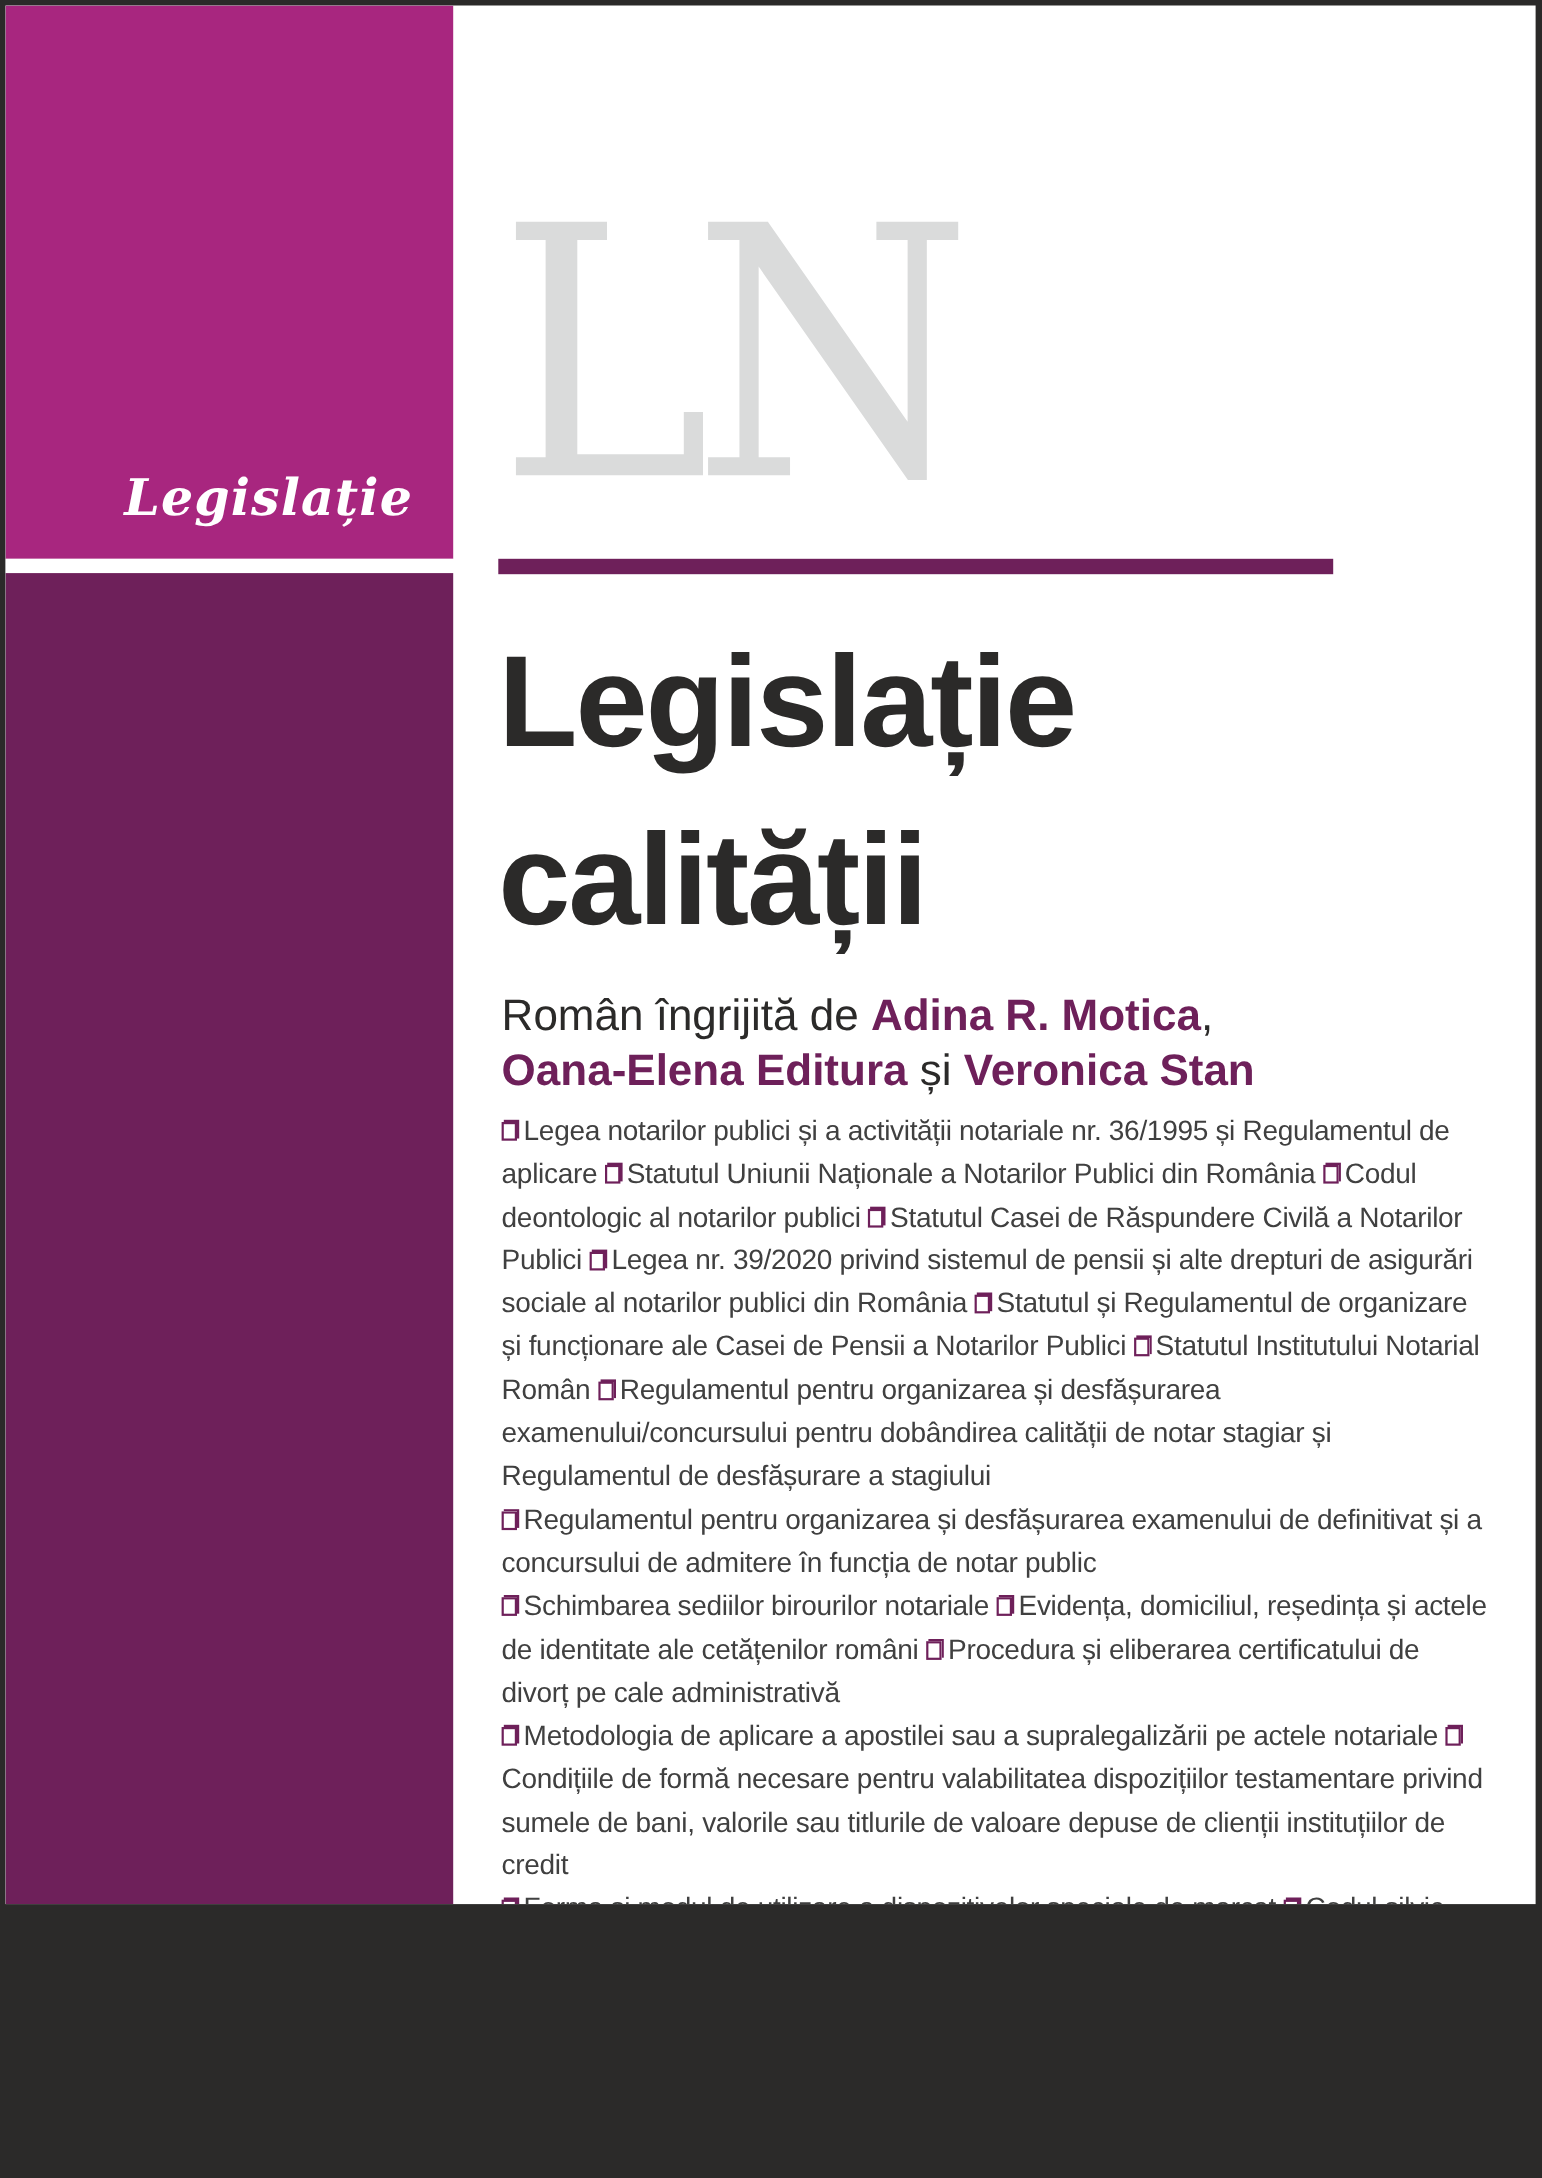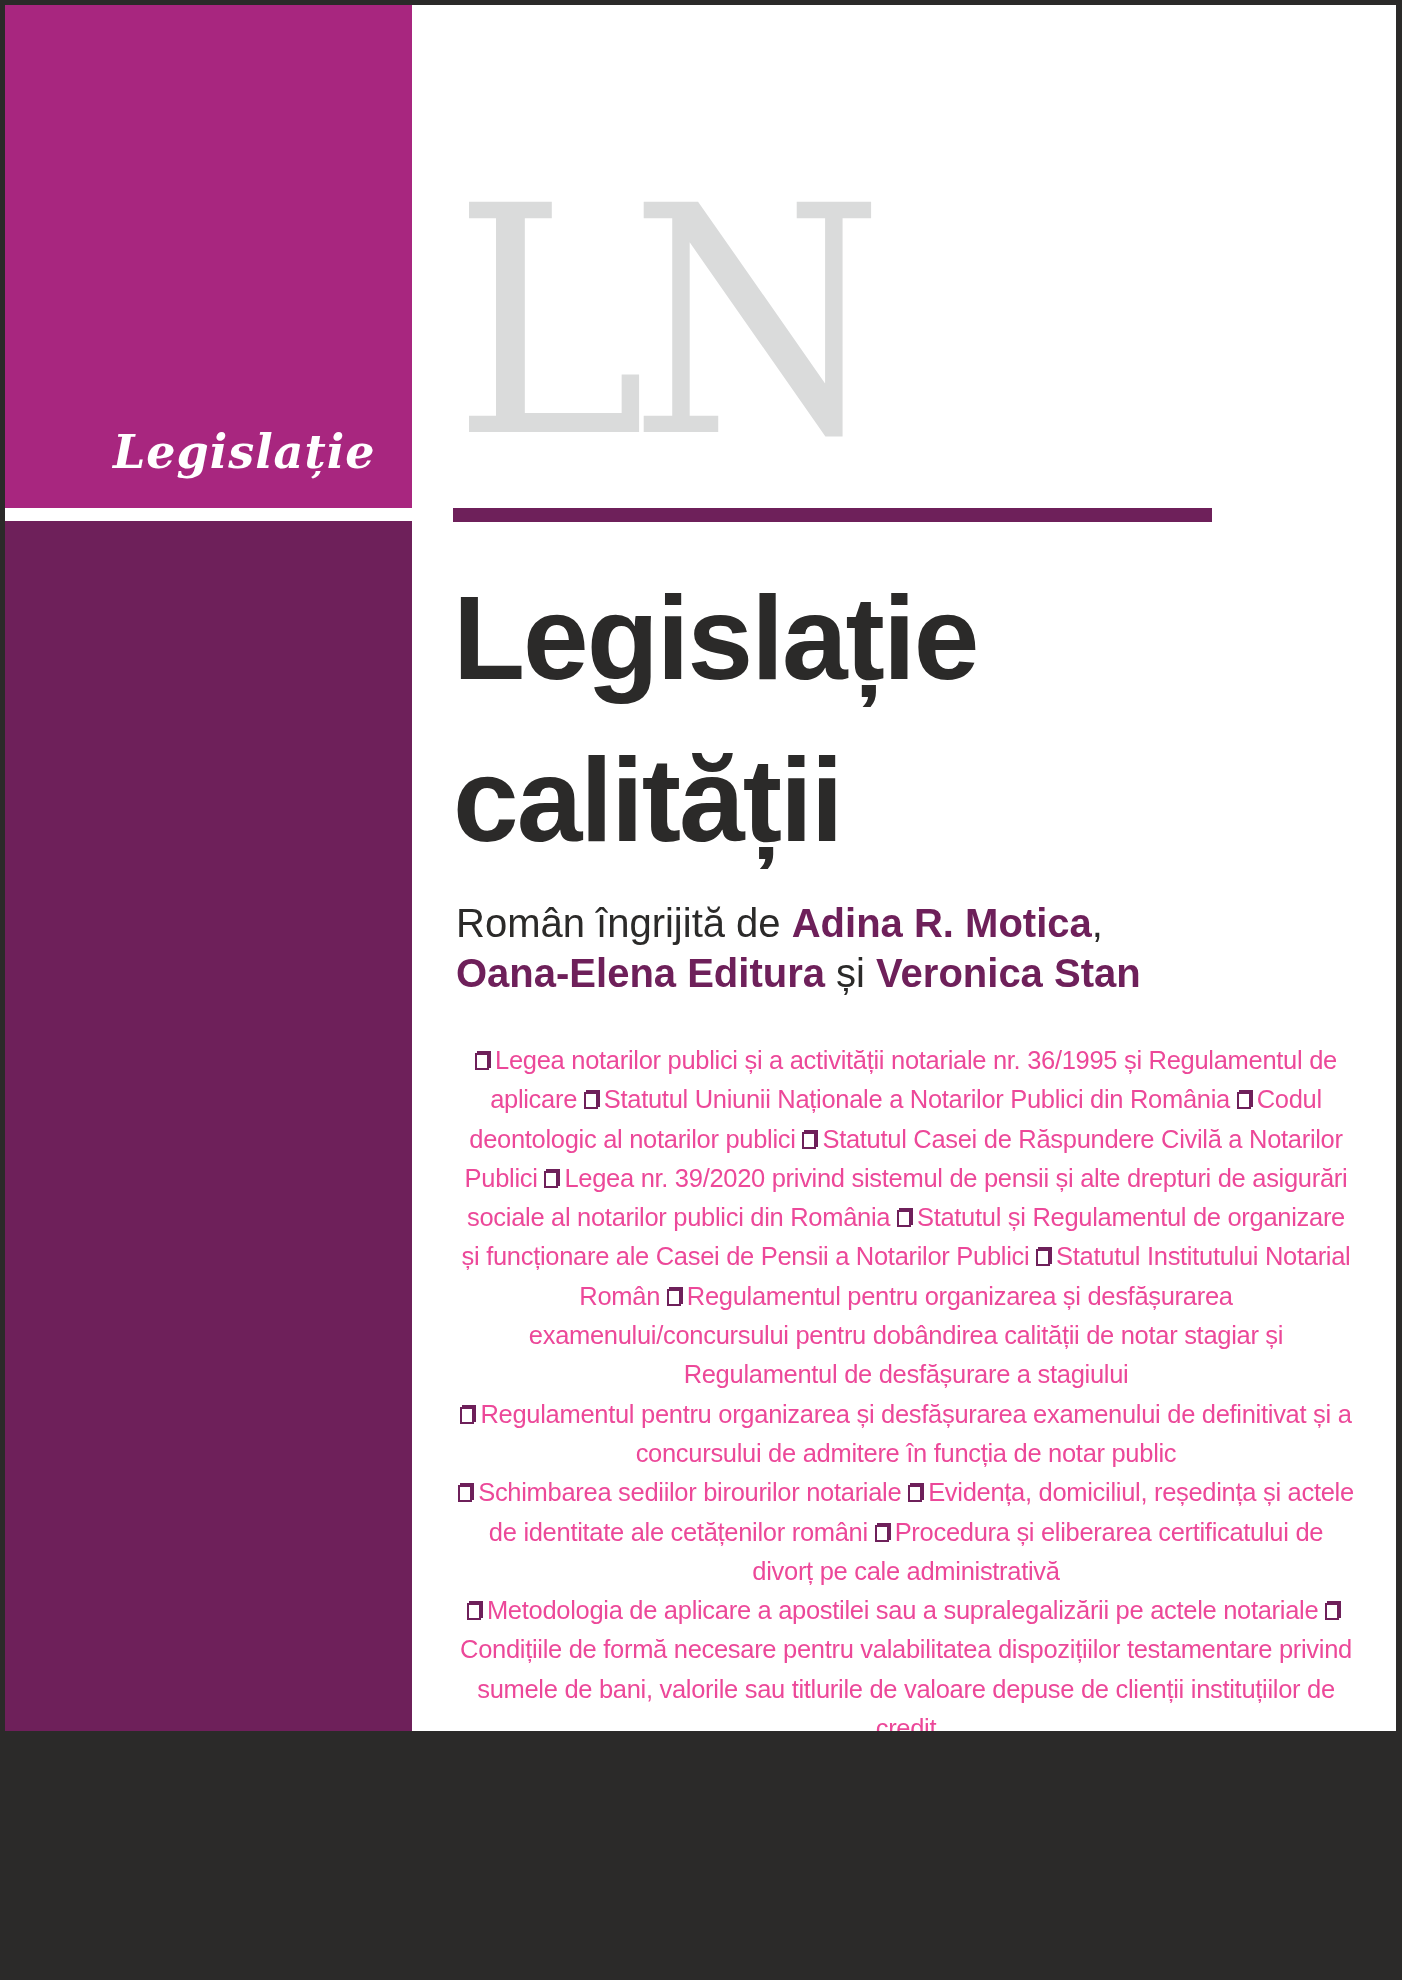--- a/index.html
+++ b/index.html
@@ -51,22 +51,22 @@
     position: absolute; left: 448px; top: 552px; width: 900px;
     font-family: "Liberation Sans", sans-serif; font-weight: bold;
     font-size: 118px; line-height: 162px; color: #2b2a29; letter-spacing: -2px;
   }
   .editors {
     position: absolute; left: 451px; top: 893px; width: 920px;
     font-size: 40px; line-height: 50px; color: #2b2a29;
   }
   .editors .name { color: #6e205a; font-weight: bold; }
   .contents {
-    position: absolute; left: 451px; top: 1036px; width: 900px;
-    font-size: 25.5px; line-height: 39.3px; color: #ec4899; letter-spacing: -0.3px; text-align: center;
+    position: absolute; left: 451px; top: 1004px; width: 900px;
+    font-size: 25.5px; line-height: 39.3px; color: #404040; letter-spacing: -0.3px;
   }
   .contents .box {
     display: inline-block; width: 14px; height: 17px; border: 2px solid #6e205a;
     box-shadow: 2px -2px 0 #6e205a; vertical-align: -1px; margin-right: 6px; box-sizing: border-box;
   }
   .edition {
     position: absolute; left: 1127px; top: 1755px; width: 264px; height: 214px;
     background: linear-gradient(90deg, #e34522 0%, #ea5a22 100%);
     color: #ffffff; text-align: center;
   }

